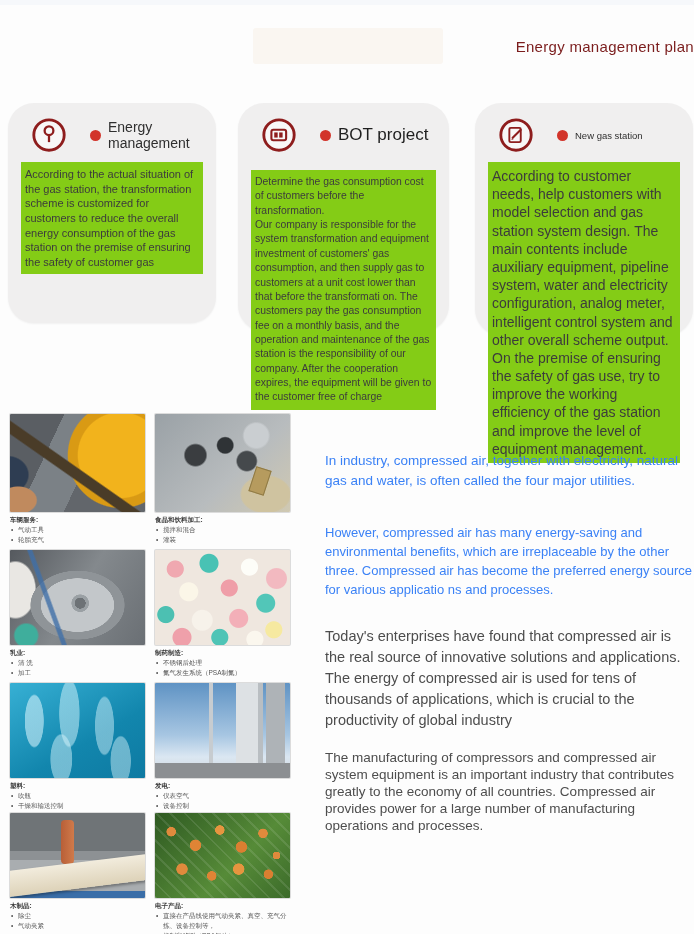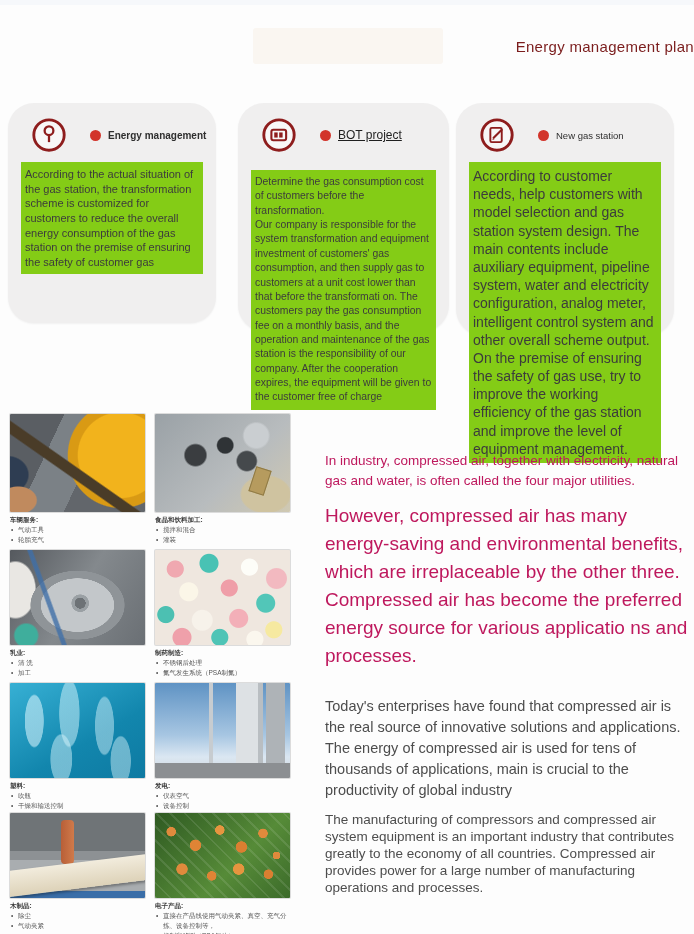--- a/index.html
+++ b/index.html
@@ -14,43 +14,43 @@
 
   
   .title-wrap { position:absolute; left:0; top:28px; width:694px; text-align:right; }
   .title-glow { position:absolute; left:253px; top:0; width:190px; height:36px; background:#faf6f1; border-radius:3px; }
   .page-title { position:relative; display:inline-block; font-size:15px; letter-spacing:.3px; color:#7b1d1d; padding-top:10px; }
 
   
   .card { position:absolute; background:#f0efef; border-radius:26px; box-shadow:0 1px 2px rgba(0,0,0,.05); }
   .card1 { left:8px;  top:103px; width:208px; height:220px; }
   .card2 { left:238px; top:103px; width:211px; height:228px; }
-  .card3 { left:456px; top:103px; width:218px; height:232px; }
+  .card3 { left:475px; top:103px; width:218px; height:232px; }
   .card-head { display:flex; align-items:center; padding:13px 0 0 22px; }
   .circ-icon { width:38px; height:38px; flex:0 0 38px; }
   .dot { width:11px; height:11px; border-radius:50%; background:#d2342a; margin:0 7px 0 22px; flex:0 0 11px; }
   .card-label { color:#2f2f2f; }
-  .card1 .card-label { font-size:10px;font-weight:bold; }
-  .card2 .card-label { font-size:12px; color:#1f1f1f;text-decoration:underline; }
+  .card1 .card-label { font-size:14px; }
+  .card2 .card-label { font-size:17px; color:#1f1f1f; }
   .card3 .card-label { font-size:9.5px; }
   .card-body {
     margin:8px 13px 0 13px; padding:5px 4px; background:#84cc16;
     font-size:11px; line-height:1.33; color:#3c3c3c; white-space:pre-line;
   }
   .card2 .card-body { font-size:10.4px; line-height:1.38;margin-top:16px; }
   .card3 .card-body { font-size:14px; line-height:1.3; }
 
   
   .right-col { position:absolute; left:325px; top:420px; width:368px; }
   .section-title { font-size:15px; color:#7b1d1d; letter-spacing:.2px; }
-  .para { color:#be185d; }
+  .para { color:#3b82f6; }
   .p1 { margin-top:31px; font-size:13.5px; line-height:1.48; }
-  .p2 { margin-top:11px; font-size:19px;  line-height:1.47; }
+  .p2 { margin-top:32px; font-size:13px;  line-height:1.47; }
   .p3 { margin-top:27px; font-size:14.5px; line-height:1.44; color:#4d4d4d; }
-  .p4 { margin-top:10px; font-size:13.5px; line-height:1.26; color:#4d4d4d; }
+  .p4 { margin-top:18px; font-size:13.5px; line-height:1.26; color:#4d4d4d; }
 
   
   .cell { position:absolute; width:135px; }
   .photo { width:135px; border-radius:1px; box-shadow:0 0 0 1px #dcdcdc; }
   .h98 { height:98px; } .h95 { height:95px; } .h85 { height:85px; }
   .cap { margin-top:3px; }
   .cap-title { font-size:6.5px; font-weight:bold; color:#3a3a3a; line-height:1.5; }
   .cap ul { list-style:none; }
   .cap li { font-size:6.5px; color:#555; line-height:1.55; padding-left:8px; position:relative; }
   .cap li::before { content:"•"; position:absolute; left:1px; }
@@ -170,21 +170,21 @@
     </svg>
     <span class="dot"></span>
     <span class="card-label">New gas station</span>
   </div>
   <div class="card-body">According to customer needs, help customers with model selection and gas station system design. The main contents include auxiliary equipment, pipeline system, water and electricity configuration, analog meter, intelligent control system and other overall scheme output. On the premise of ensuring the safety of gas use, try to improve the working efficiency of the gas station and improve the level of equipment management.</div>
 </div>
 
 <div class="right-col">
   <p class="para p1">In industry, compressed air, together with electricity, natural gas and water, is often called the four major utilities.</p>
   <p class="para p2">However, compressed air has many energy-saving and environmental benefits, which are irreplaceable by the other three. Compressed air has become the preferred energy source for various applicatio ns and processes.</p>
-  <p class="para p3">Today's enterprises have found that compressed air is the real source of innovative solutions and applications. The energy of compressed air is used for tens of thousands of applications, main is crucial to the productivity of global industry</p>
+  <p class="para p3">Today's enterprises have found that compressed air is the real source of innovative solutions and applications. The energy of compressed air is used for tens of thousands of applications, which is crucial to the productivity of global industry</p>
   <p class="para p4">The manufacturing of compressors and compressed air system equipment is an important industry that contributes greatly to the economy of all countries. Compressed air provides power for a large number of manufacturing operations and processes.</p>
 </div>
 
 <div class="cell" style="left:10px; top:414px;">
   <div class="photo h98 ph-drill"></div>
   <div class="cap">
     <div class="cap-title">车辆服务:</div>
     <ul>
         <li>气动工具</li>
         <li>轮胎充气</li>

